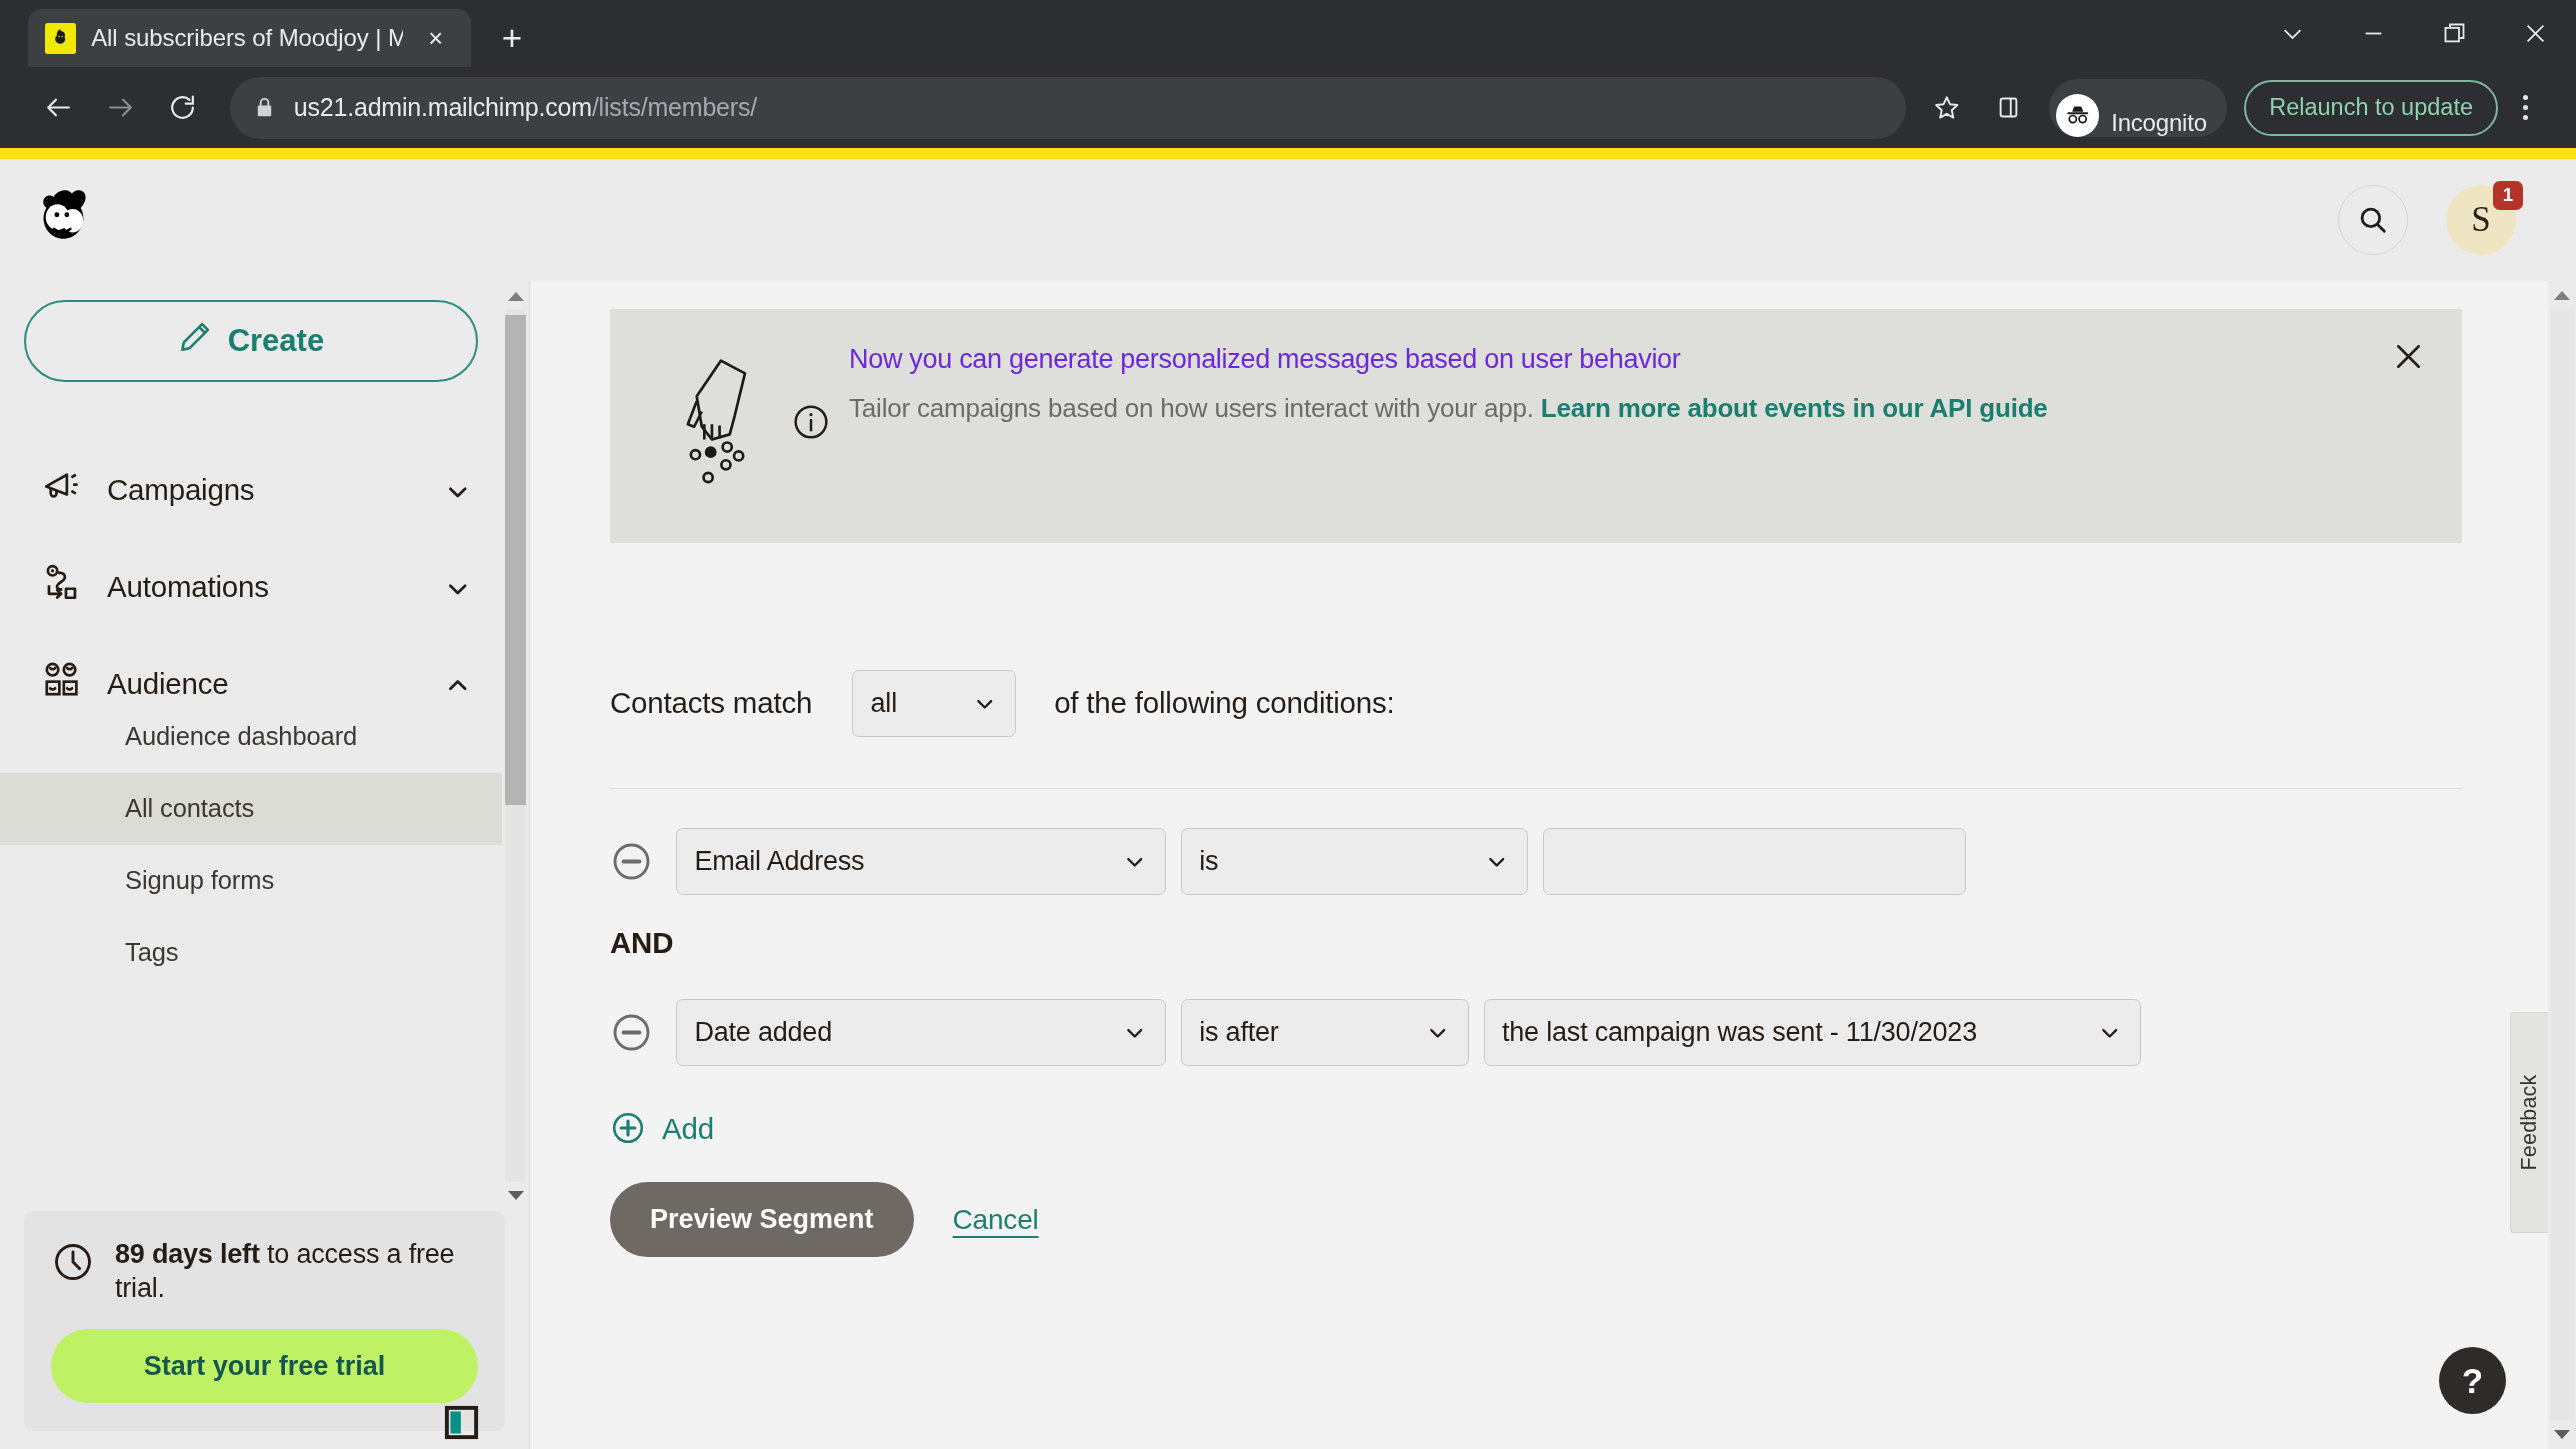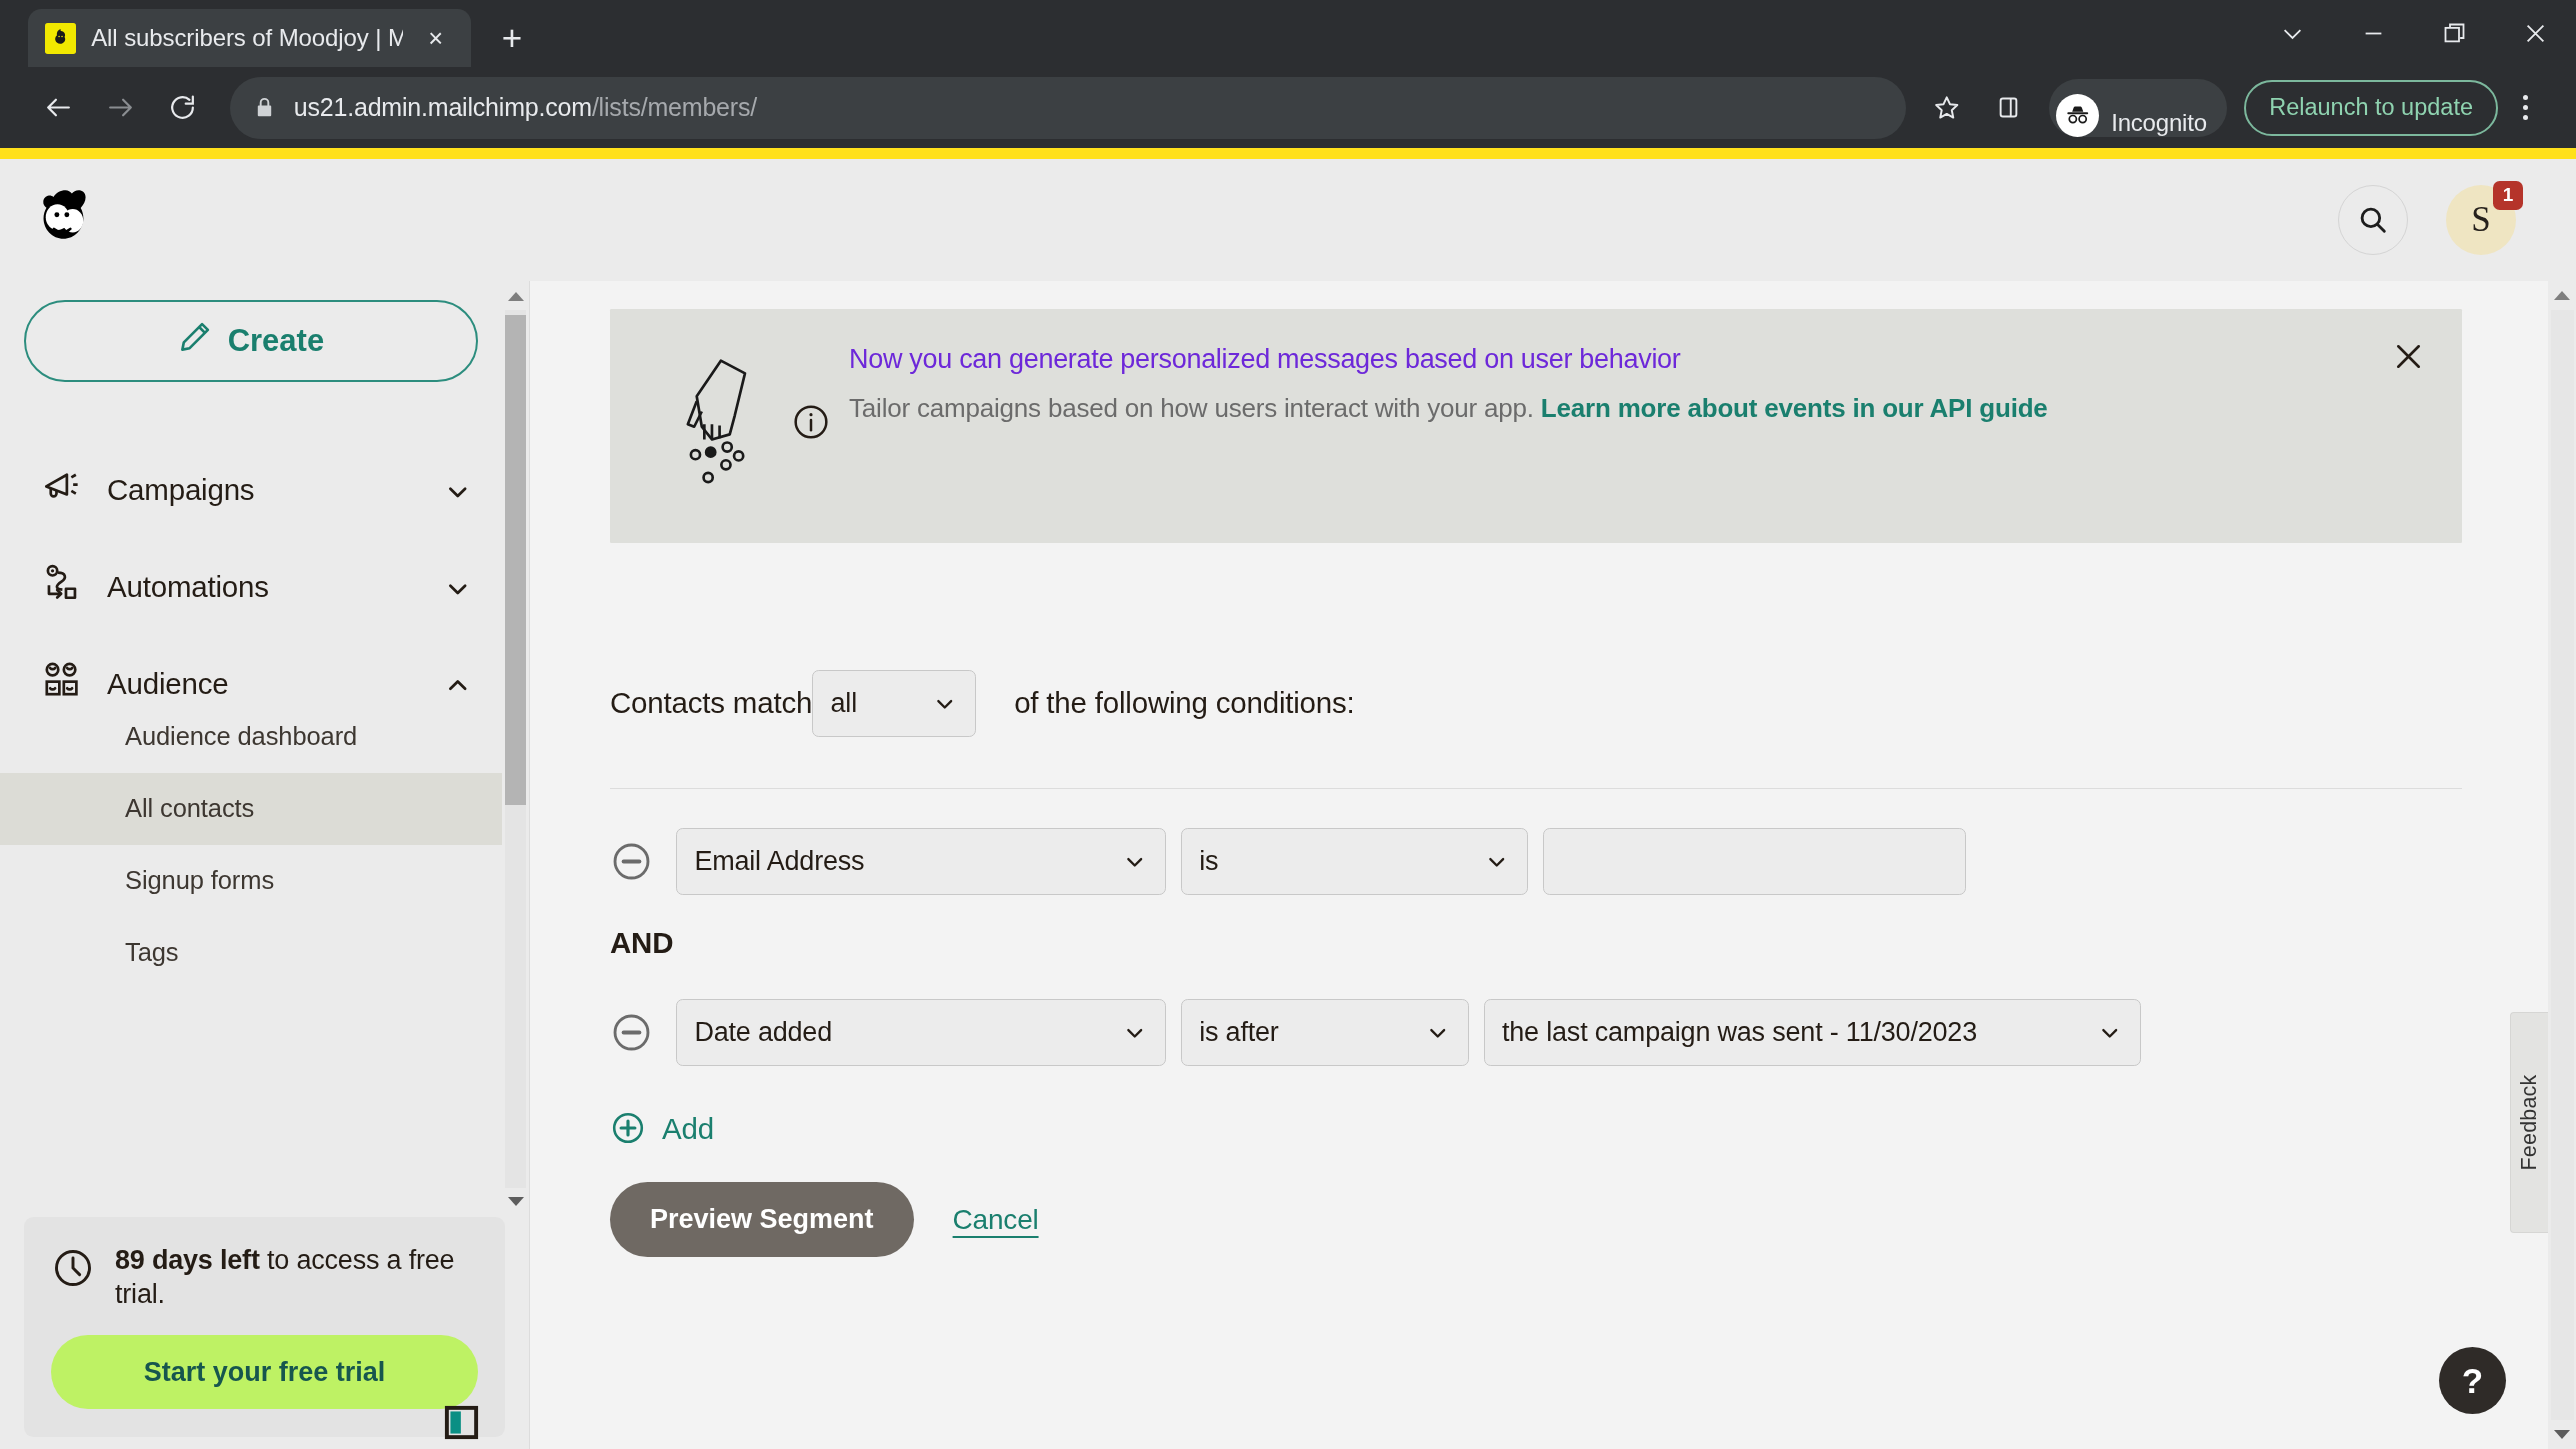--- a/index.html
+++ b/index.html
@@ -149,21 +149,21 @@
   }
   .trial-row { display:flex; gap: 20px; align-items: flex-start; }
   .trial-ic { width: 44px; height: 44px; flex: 0 0 44px; margin-top: 2.7px; }
   .trial-text { font-size: 27px; color: #241c15; line-height: 1.26; letter-spacing:-0.2px; }
   .trial-text b { font-weight: 700; }
   .trial-btn {
     margin-top: 24px; height: 74px; background: #bef264; border-radius: 37px;
     display:flex; align-items:center; justify-content:center; color:#17564e;
     font-size: 27px; font-weight: 700;
   }
-  .sidebar-bottom { padding-bottom: 12px; position: relative; }
+  .sidebar-bottom { padding-bottom: 18px; position: relative; }
   .collapse-ic {
     position: absolute; right: 48px; bottom: 6.7px; width: 39px; height: 39px;
   }
 
   
   .main {
     flex: 1; min-width:0; background: #f3f3f3; position: relative; overflow: hidden;
     display:flex; flex-direction: column;
   }
   .content-card {
@@ -190,21 +190,21 @@
 
   .match-row { display:flex; align-items:center; margin-top: 127px; gap: 0; }
   .match-label { font-size: 29.5px; color: #241c15; letter-spacing: -0.2px; }
   .sel {
     border: 1.3px solid #c8c8c8; border-radius: 6.7px; background: #ececec;
     display:flex; align-items:center; justify-content: space-between;
     padding: 0 17.4px; height: 67px; color:#241c15; font-size: 27px; letter-spacing:-0.2px;
   }
   .sel .sel-text { white-space: nowrap; overflow:hidden; text-overflow: ellipsis; }
   .sel .sel-chev { width: 25.5px; height: 25.5px; flex: 0 0 25.5px; margin-left: 12px; }
-  .sel-all { width: 164px; margin-right: 38px; }
+  .sel-all { width: 164px; margin-left: 40px; margin-right: 38px; }
   .match-suffix { font-size: 29.5px; color: #241c15; letter-spacing: -0.2px; }
 
   .divider { height: 1.3px; background: #dcdcdc; margin-top: 51px; }
 
   .cond-row { display:flex; align-items:center; gap: 0; margin-top: 39px; }
   .minus-btn { width: 43px; height: 43px; flex: 0 0 43px; margin-right: 23px; }
   .cond-field { width: 490px; flex: 0 0 490px; }
   .cond-op { width: 347px; flex: 0 0 347px; margin-left: 14.8px; }
   .cond-val {
     width: 423px; flex: 0 0 423px; margin-left: 14.8px; height: 67px;

